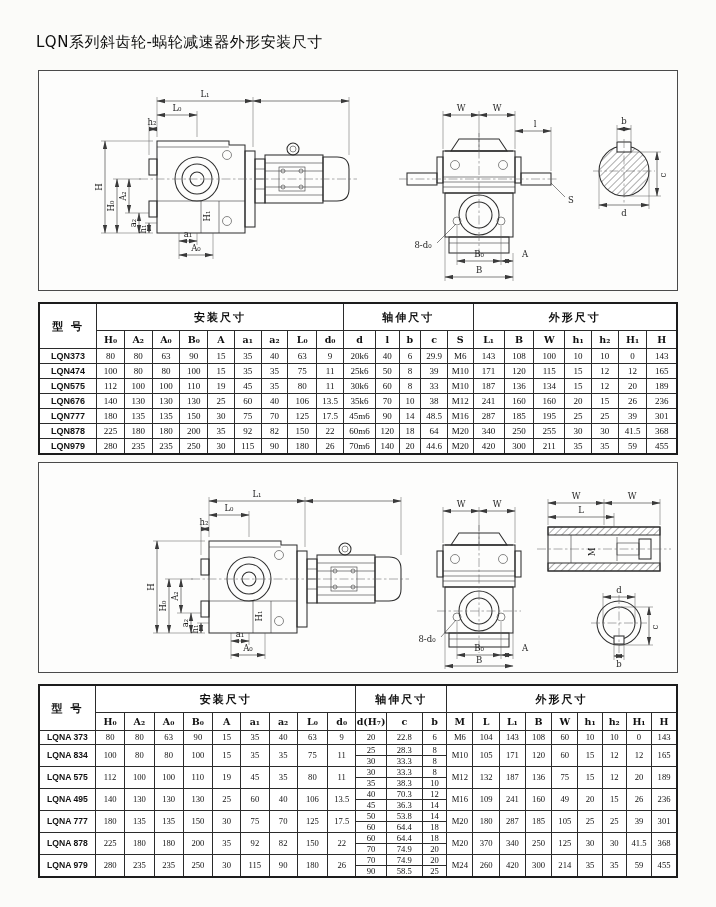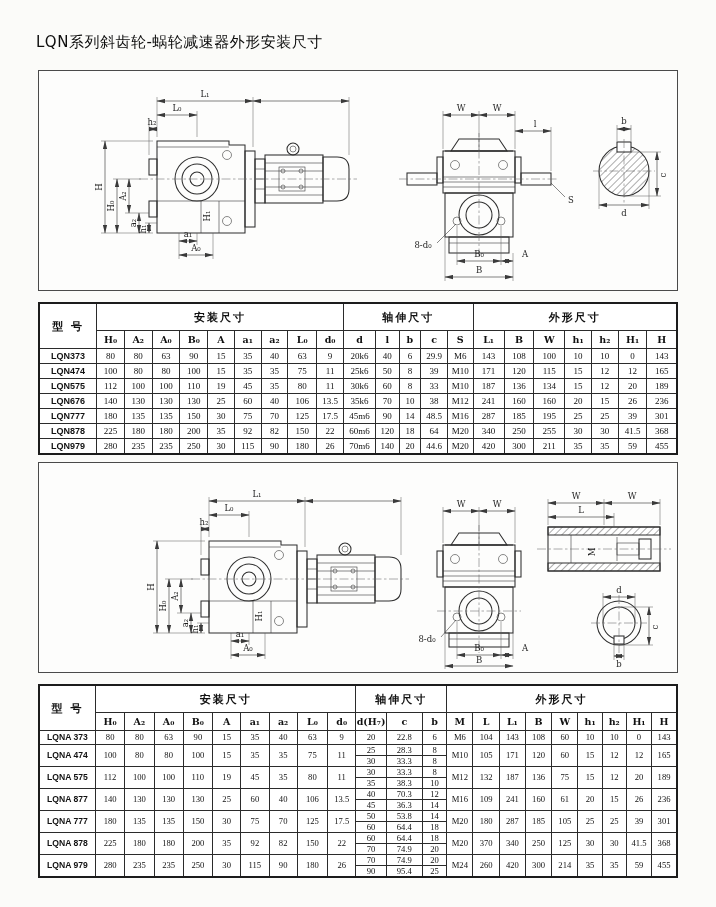--- a/index.html
+++ b/index.html
@@ -674,21 +674,21 @@
         <td>104</td>
         <td>143</td>
         <td>108</td>
         <td>60</td>
         <td>10</td>
         <td>10</td>
         <td>0</td>
         <td>143</td>
       </tr>
       <tr class="split">
-        <td class="model">LQNA 474</td>
+        <td class="model">LQNA 834</td>
         <td>100</td>
         <td>80</td>
         <td>80</td>
         <td>100</td>
         <td>15</td>
         <td>35</td>
         <td>35</td>
         <td>75</td>
         <td>11</td>
         <td>
@@ -740,21 +740,21 @@
         <td>132</td>
         <td>187</td>
         <td>136</td>
         <td>75</td>
         <td>15</td>
         <td>12</td>
         <td>20</td>
         <td>189</td>
       </tr>
       <tr class="split">
-        <td class="model">LQNA 877</td>
+        <td class="model">LQNA 495</td>
         <td>140</td>
         <td>130</td>
         <td>130</td>
         <td>130</td>
         <td>25</td>
         <td>60</td>
         <td>40</td>
         <td>106</td>
         <td>13.5</td>
         <td>
@@ -766,21 +766,21 @@
           <div class="sv">36.3</div>
         </td>
         <td>
           <div class="sv top">12</div>
           <div class="sv">14</div>
         </td>
         <td>M16</td>
         <td>109</td>
         <td>241</td>
         <td>160</td>
-        <td>61</td>
+        <td>49</td>
         <td>20</td>
         <td>15</td>
         <td>26</td>
         <td>236</td>
       </tr>
       <tr class="split">
         <td class="model">LQNA 777</td>
         <td>180</td>
         <td>135</td>
         <td>135</td>
@@ -855,21 +855,21 @@
         <td>115</td>
         <td>90</td>
         <td>180</td>
         <td>26</td>
         <td>
           <div class="sv top">70</div>
           <div class="sv">90</div>
         </td>
         <td>
           <div class="sv top">74.9</div>
-          <div class="sv">95.4</div>
+          <div class="sv">58.5</div>
         </td>
         <td>
           <div class="sv top">20</div>
           <div class="sv">25</div>
         </td>
         <td>M24</td>
         <td>260</td>
         <td>420</td>
         <td>300</td>
         <td>214</td>

